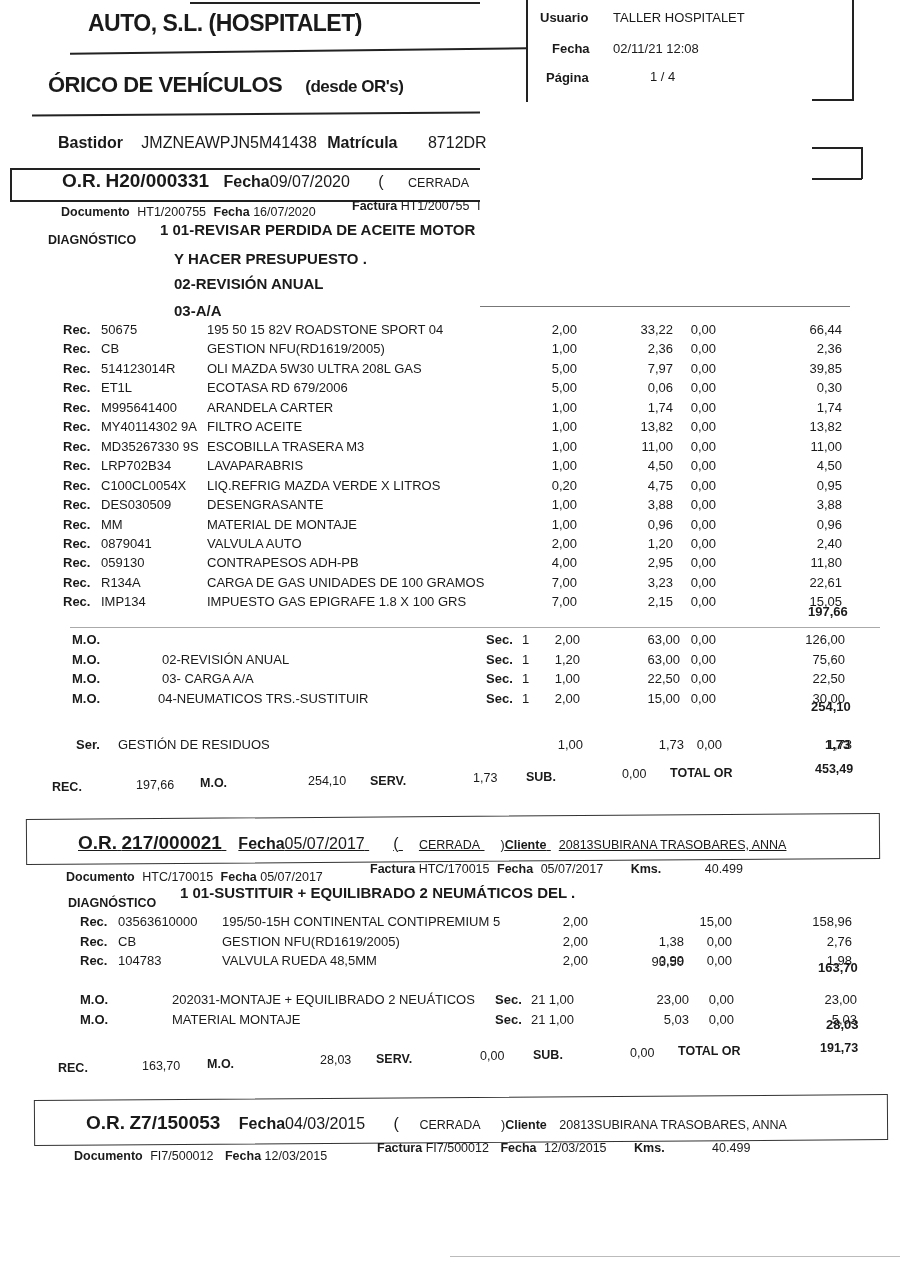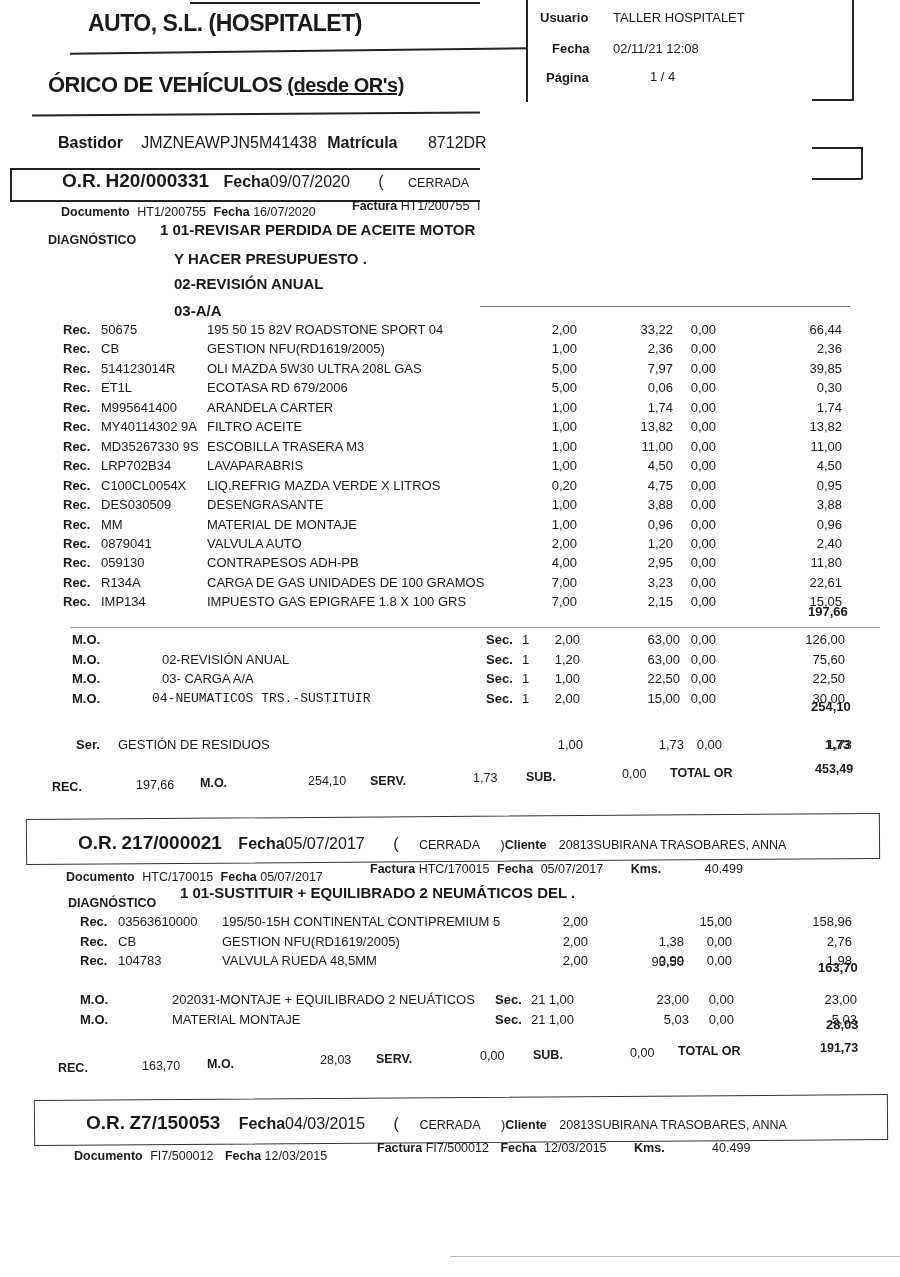--- a/index.html
+++ b/index.html
@@ -10,21 +10,21 @@
   }
   .abs { position: absolute; white-space: nowrap; }
   .b { font-weight: bold; }
   .hline { position: absolute; background: #222; }
   .vline { position: absolute; background: #222; }
   .box { position: absolute; border: 1.5px solid #333; }
 
   
   .company { left: 88px; top: 10px; font-size: 23px; font-weight: bold; letter-spacing: -0.5px; }
   .report { left: 48px; top: 72px; font-size: 22px; font-weight: bold; letter-spacing: -0.5px; }
-  .report .sub { font-size: 20px; margin-left: 5px; text-decoration: underline; }
+  .report .sub { font-size: 17px; margin-left: 23px; }
   .meta-lbl { font-size: 13px; font-weight: bold; }
   .meta-val { font-size: 13px; }
   .veh { font-size: 16px; }
 
   
   .or-title { font-size: 19px; font-weight: bold; }
   .or-fecha { font-size: 16px; }
   .small { font-size: 12.5px; }
   .diag { font-size: 15px; font-weight: bold; }
 
@@ -262,21 +262,21 @@
       <span style="left: 162px;">03- CARGA A/A</span>
       <span class="b" style="left: 486px;">Sec.</span>
       <span style="left: 522px;">1</span>
       <span class="num" style="left: 540px; width: 40px;">1,00</span>
       <span class="num" style="left: 630px; width: 50px;">22,50</span>
       <span class="num" style="left: 676px; width: 40px;">0,00</span>
       <span class="num" style="left: 795px; width: 50px;">22,50</span>
     </div>
     <div class="row" style="top: 690.5px;">
       <span class="b" style="left: 72px;">M.O.</span>
-      <span style="left: 152px; font-family: Liberation Mono, monospace;">04-NEUMATICOS TRS.-SUSTITUIR</span>
+      <span style="left: 158px;">04-NEUMATICOS TRS.-SUSTITUIR</span>
       <span class="b" style="left: 486px;">Sec.</span>
       <span style="left: 522px;">1</span>
       <span class="num" style="left: 540px; width: 40px;">2,00</span>
       <span class="num" style="left: 630px; width: 50px;">15,00</span>
       <span class="num" style="left: 676px; width: 40px;">0,00</span>
       <span class="num" style="left: 795px; width: 50px;">30,00</span>
     </div>
   </div>
 <div id="or1-ser">
     <div class="row" style="top: 737px;">
@@ -298,21 +298,21 @@
 <div class="abs small b" style="left:200px; top:776px;">M.O.</div>
 <div class="abs small" style="left:308px; top:774px;">254,10</div>
 <div class="abs small b" style="left:370px; top:774px;">SERV.</div>
 <div class="abs small" style="left:473px; top:771px;">1,73</div>
 <div class="abs small b" style="left:526px; top:770px;">SUB.</div>
 <div class="abs small" style="left:622px; top:767px;">0,00</div>
 <div class="abs small b" style="left:670px; top:766px;">TOTAL OR</div>
 <div class="abs small b" style="left:815px; top:762px;">453,49</div>
 
 <div class="box" style="left:26px; top:816px; width:852px; height:44px; transform:rotate(-0.4deg);"></div>
-<div class="abs" style="left:78px; top:832px;">
+<div class="abs" style="left:78px; top:832px;text-decoration:underline;">
   <span class="or-title">O.R.</span>
   <span class="or-title">217/000021</span>
   <span class="or-fecha b" style="margin-left:12px;">Fecha</span><span class="or-fecha">05/07/2017</span>
   <span class="or-fecha" style="margin-left:24px;">(</span>
   <span class="small" style="margin-left:16px;">CERRADA</span>
   <span class="small" style="margin-left:16px;">)</span><span class="small b">Cliente</span>
   <span class="small" style="margin-left:8px;">20813SUBIRANA TRASOBARES, ANNA</span>
 </div>
 
 <div class="abs small" style="left:66px; top:870px;">

